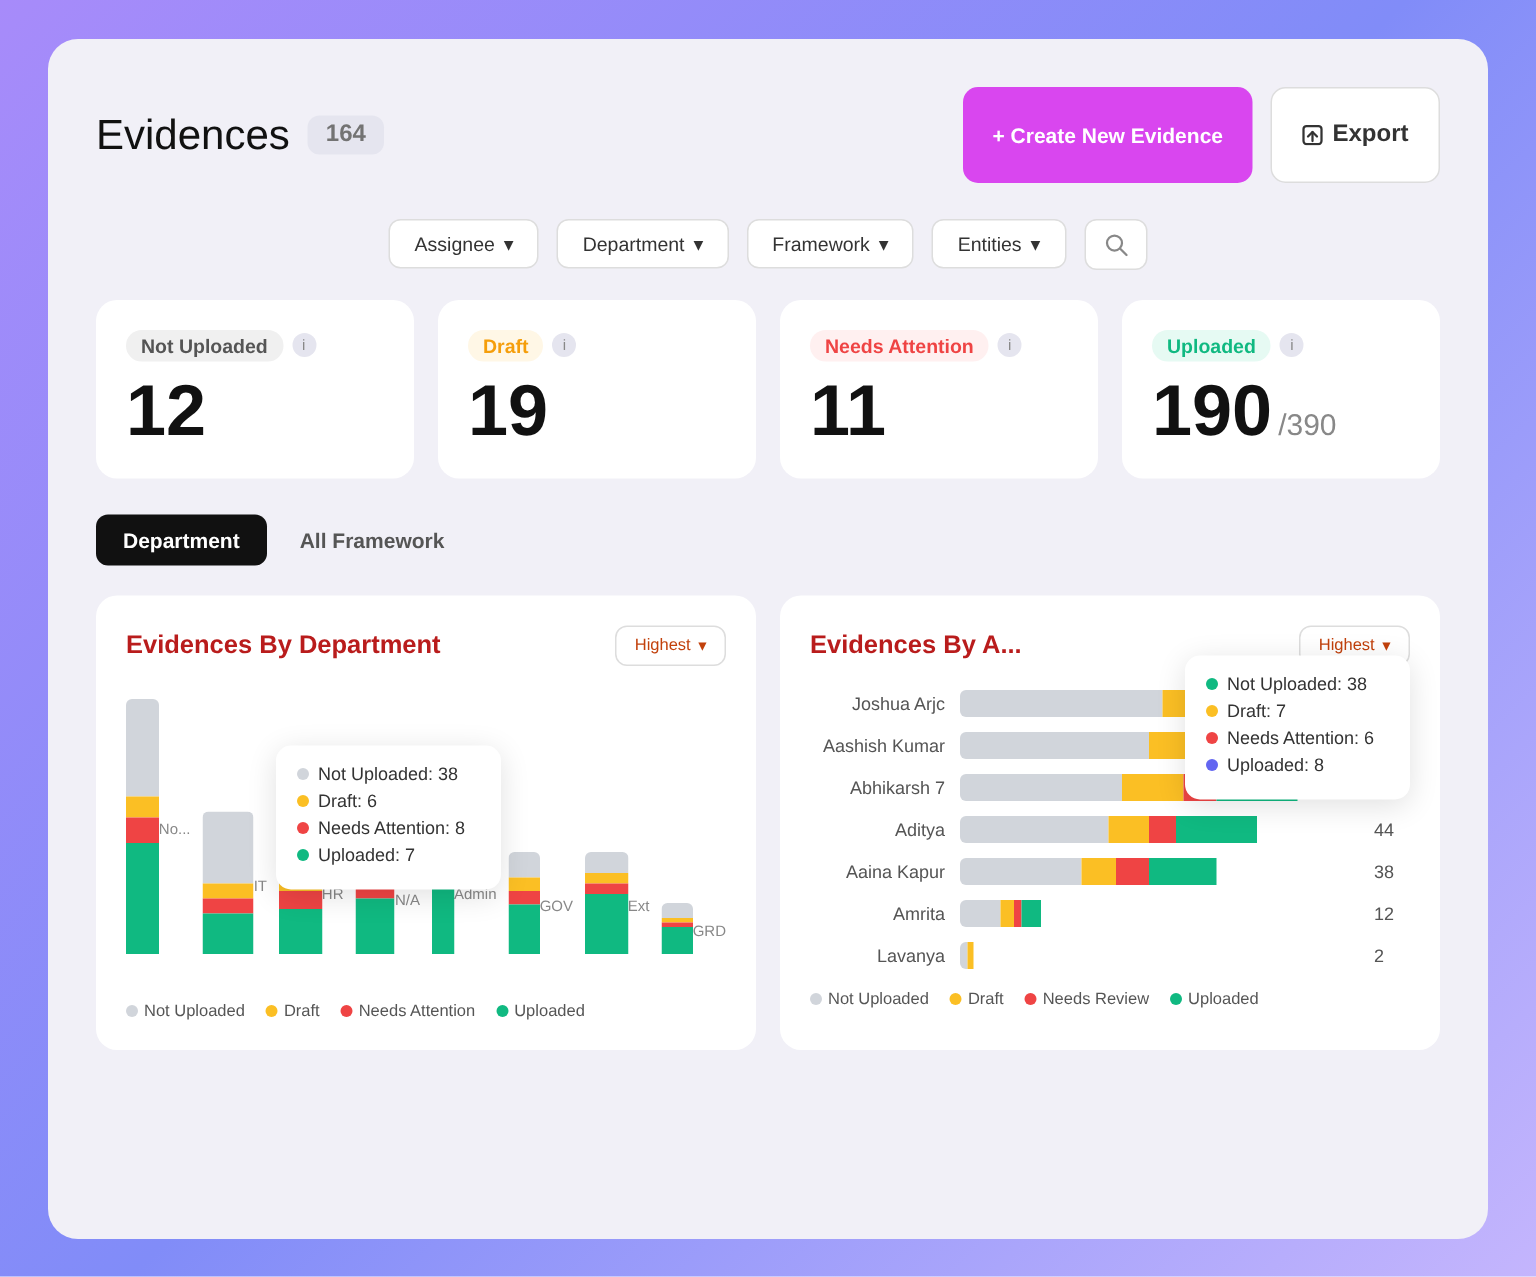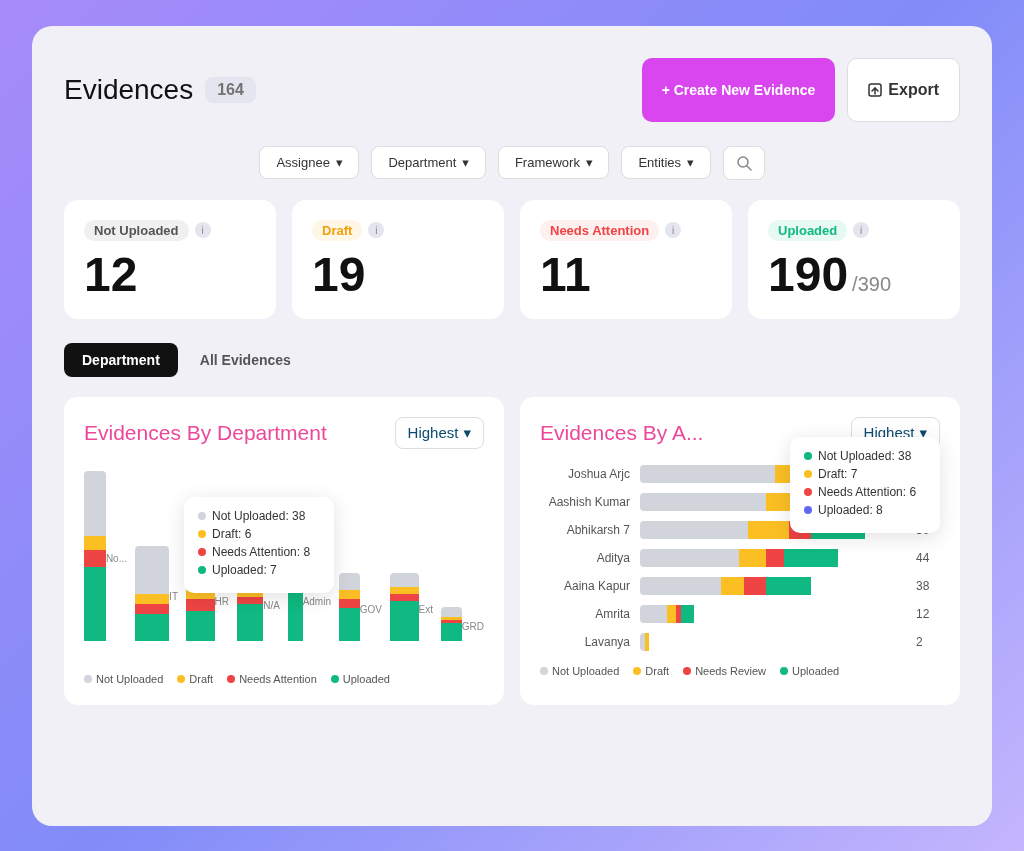--- a/index.html
+++ b/index.html
@@ -196,36 +196,36 @@
       padding: 20px;
       position: relative;
     }
     .chart-header {
       display: flex;
       align-items: center;
       justify-content: space-between;
       margin-bottom: 16px;
     }
     .chart-title {
-      font-size: 21px;
-      font-weight: 400;
-      color: #ec4899;
+      font-size: 17px;
+      font-weight: 700;
+      color: #b91c1c;
     }
     .sort-btn {
       background: #fff;
       border: 1.5px solid #ddd;
       border-radius: 8px;
       padding: 6px 12px;
-      font-size: 15px;
+      font-size: 11px;
       font-weight: 500;
       cursor: pointer;
       display: flex;
       align-items: center;
       gap: 5px;
-      color: #0c4a6e;
+      color: #c2410c;
     }
     
     .bar-chart-area {
       display: flex;
       align-items: flex-end;
       gap: 8px;
       height: 200px;
       padding-bottom: 24px;
       position: relative;
     }
@@ -406,21 +406,21 @@
       </div>
       <div class="stat-value-with-total">
         <span class="stat-value">190</span>
         <span class="stat-total">/390</span>
       </div>
     </div>
   </div>
 
   <div class="tabs">
     <button class="tab tab-active">Department</button>
-    <button class="tab tab-inactive">All Evidences</button>
+    <button class="tab tab-inactive">All Framework</button>
   </div>
 
   <div class="charts-row">
 
     <div class="chart-card">
       <div class="chart-header">
         <span class="chart-title">Evidences By Department</span>
         <button class="sort-btn">
           <span>Highest</span>
           <span>▾</span>

